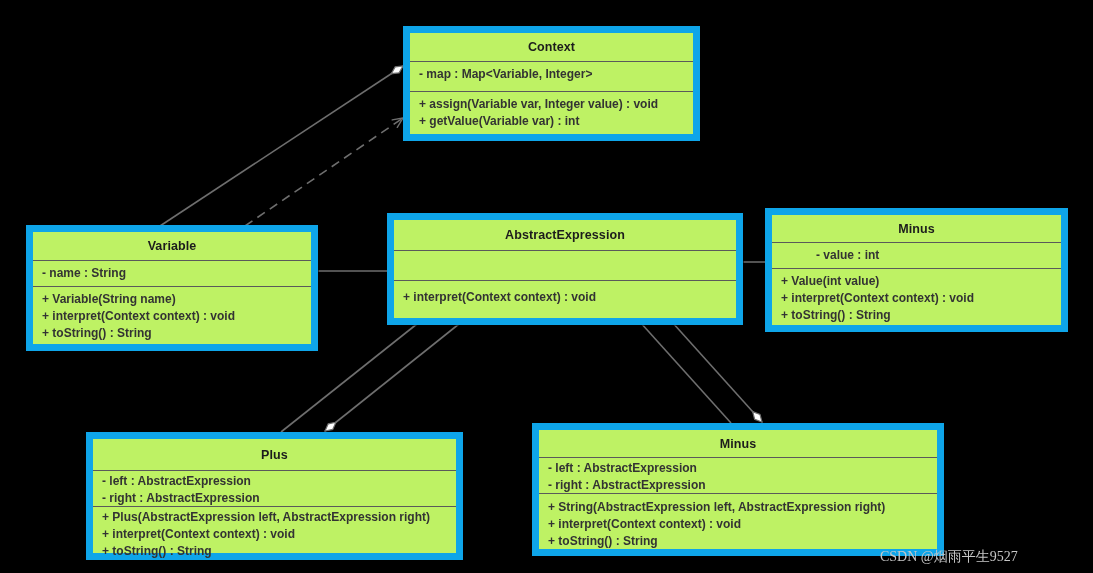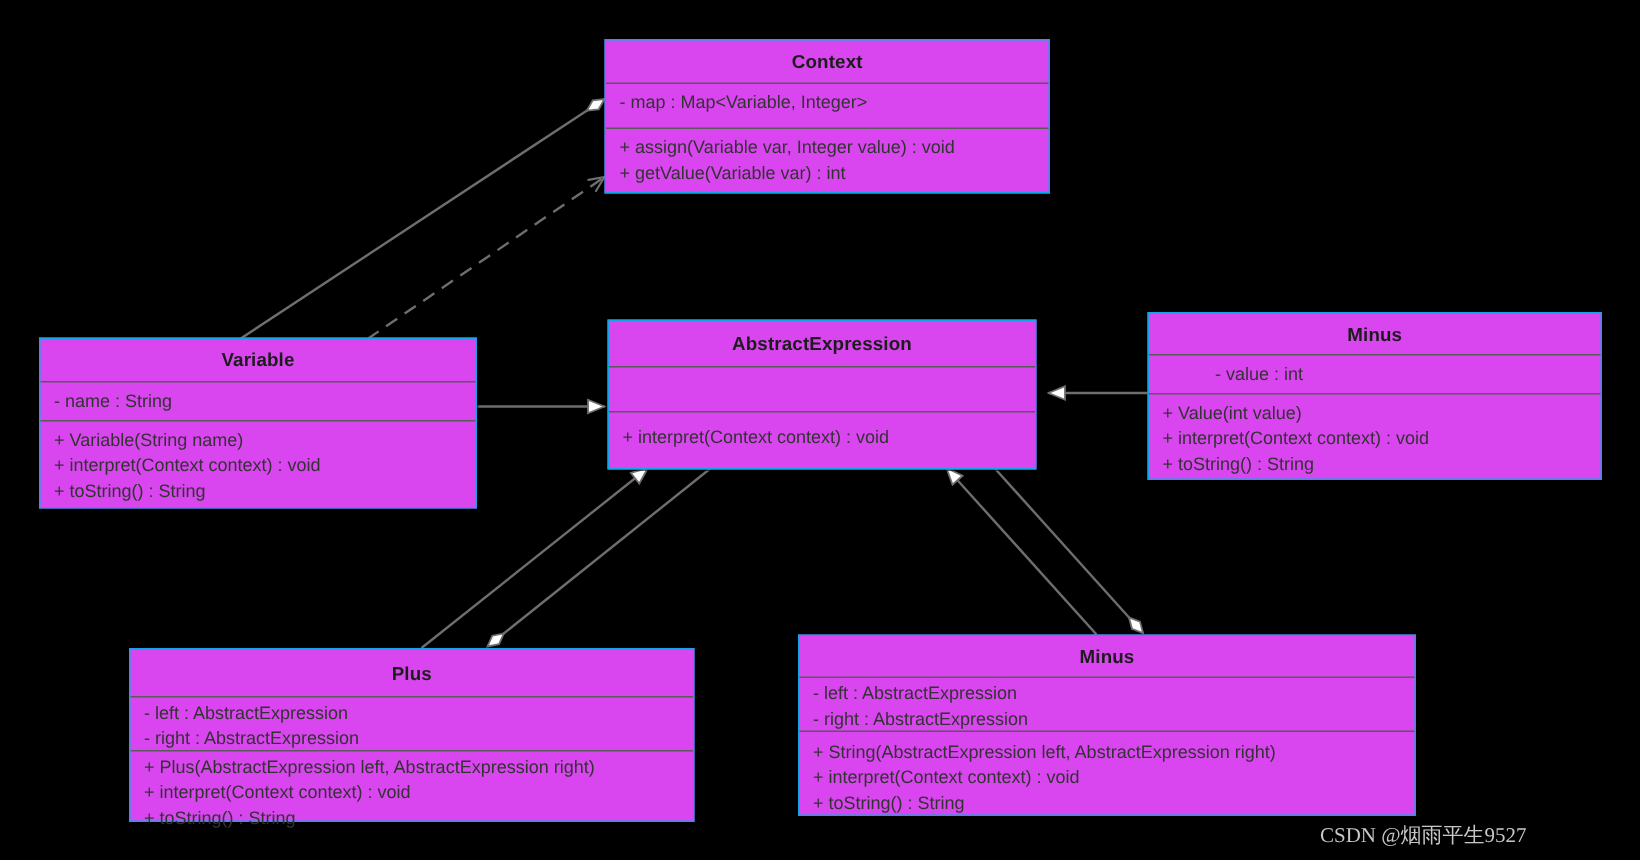--- a/index.html
+++ b/index.html
@@ -19,39 +19,40 @@
   #connectors {
     position: absolute;
     left: 0;
     top: 0;
     width: 1093px;
     height: 573px;
     pointer-events: none;
   }
   .uml-class {
     position: absolute;
-    background: #d946ef;
-    border: 1px solid #0ea5e9;
+    background: #bef264;
+    border: 7px solid #0ea5e9;
     box-shadow: 1px 1px 0 rgba(0,0,0,0.55);
     z-index: 5;
   }
   .class-name {
     text-align: center;
     font-weight: bold;
     font-size: 12.5px;
     color: #1c1c1c;
     letter-spacing: 0.1px;
     border-bottom: 1px solid #5a5a5a;
     display: flex;
     align-items: center;
     justify-content: center;
   }
   .compartment {
     border-bottom: 1px solid #5a5a5a;
     padding: 4px 8px 4px 9px;
+    font-weight: bold;
   }
   .compartment:last-child {
     border-bottom: none;
   }
   .member {
     font-size: 12px;
     color: #333333;
     line-height: 17px;
     white-space: nowrap;
   }
@@ -118,21 +119,21 @@
     <div class="compartment" style="height:26px;">
       <div class="member">- name : String</div>
     </div>
     <div class="compartment" style="height:57px;">
       <div class="member">+ Variable(String name)</div>
       <div class="member">+ interpret(Context context) : void</div>
       <div class="member">+ toString() : String</div>
     </div>
   </div>
 
-  <div class="uml-class" style="left:405px; top:213px; width:286px;">
+  <div class="uml-class" style="left:387px; top:213px; width:356px;">
     <div class="class-name" style="height:31px;">AbstractExpression</div>
     <div class="compartment empty-compartment" style="height:30px;"></div>
     <div class="compartment" style="height:37px; padding-top:8px;">
       <div class="member">+ interpret(Context context) : void</div>
     </div>
   </div>
 
   <div class="uml-class" style="left:765px; top:208px; width:303px;">
     <div class="class-name" style="height:28px;">Minus</div>
     <div class="compartment" style="height:26px;padding-left:44px;">

